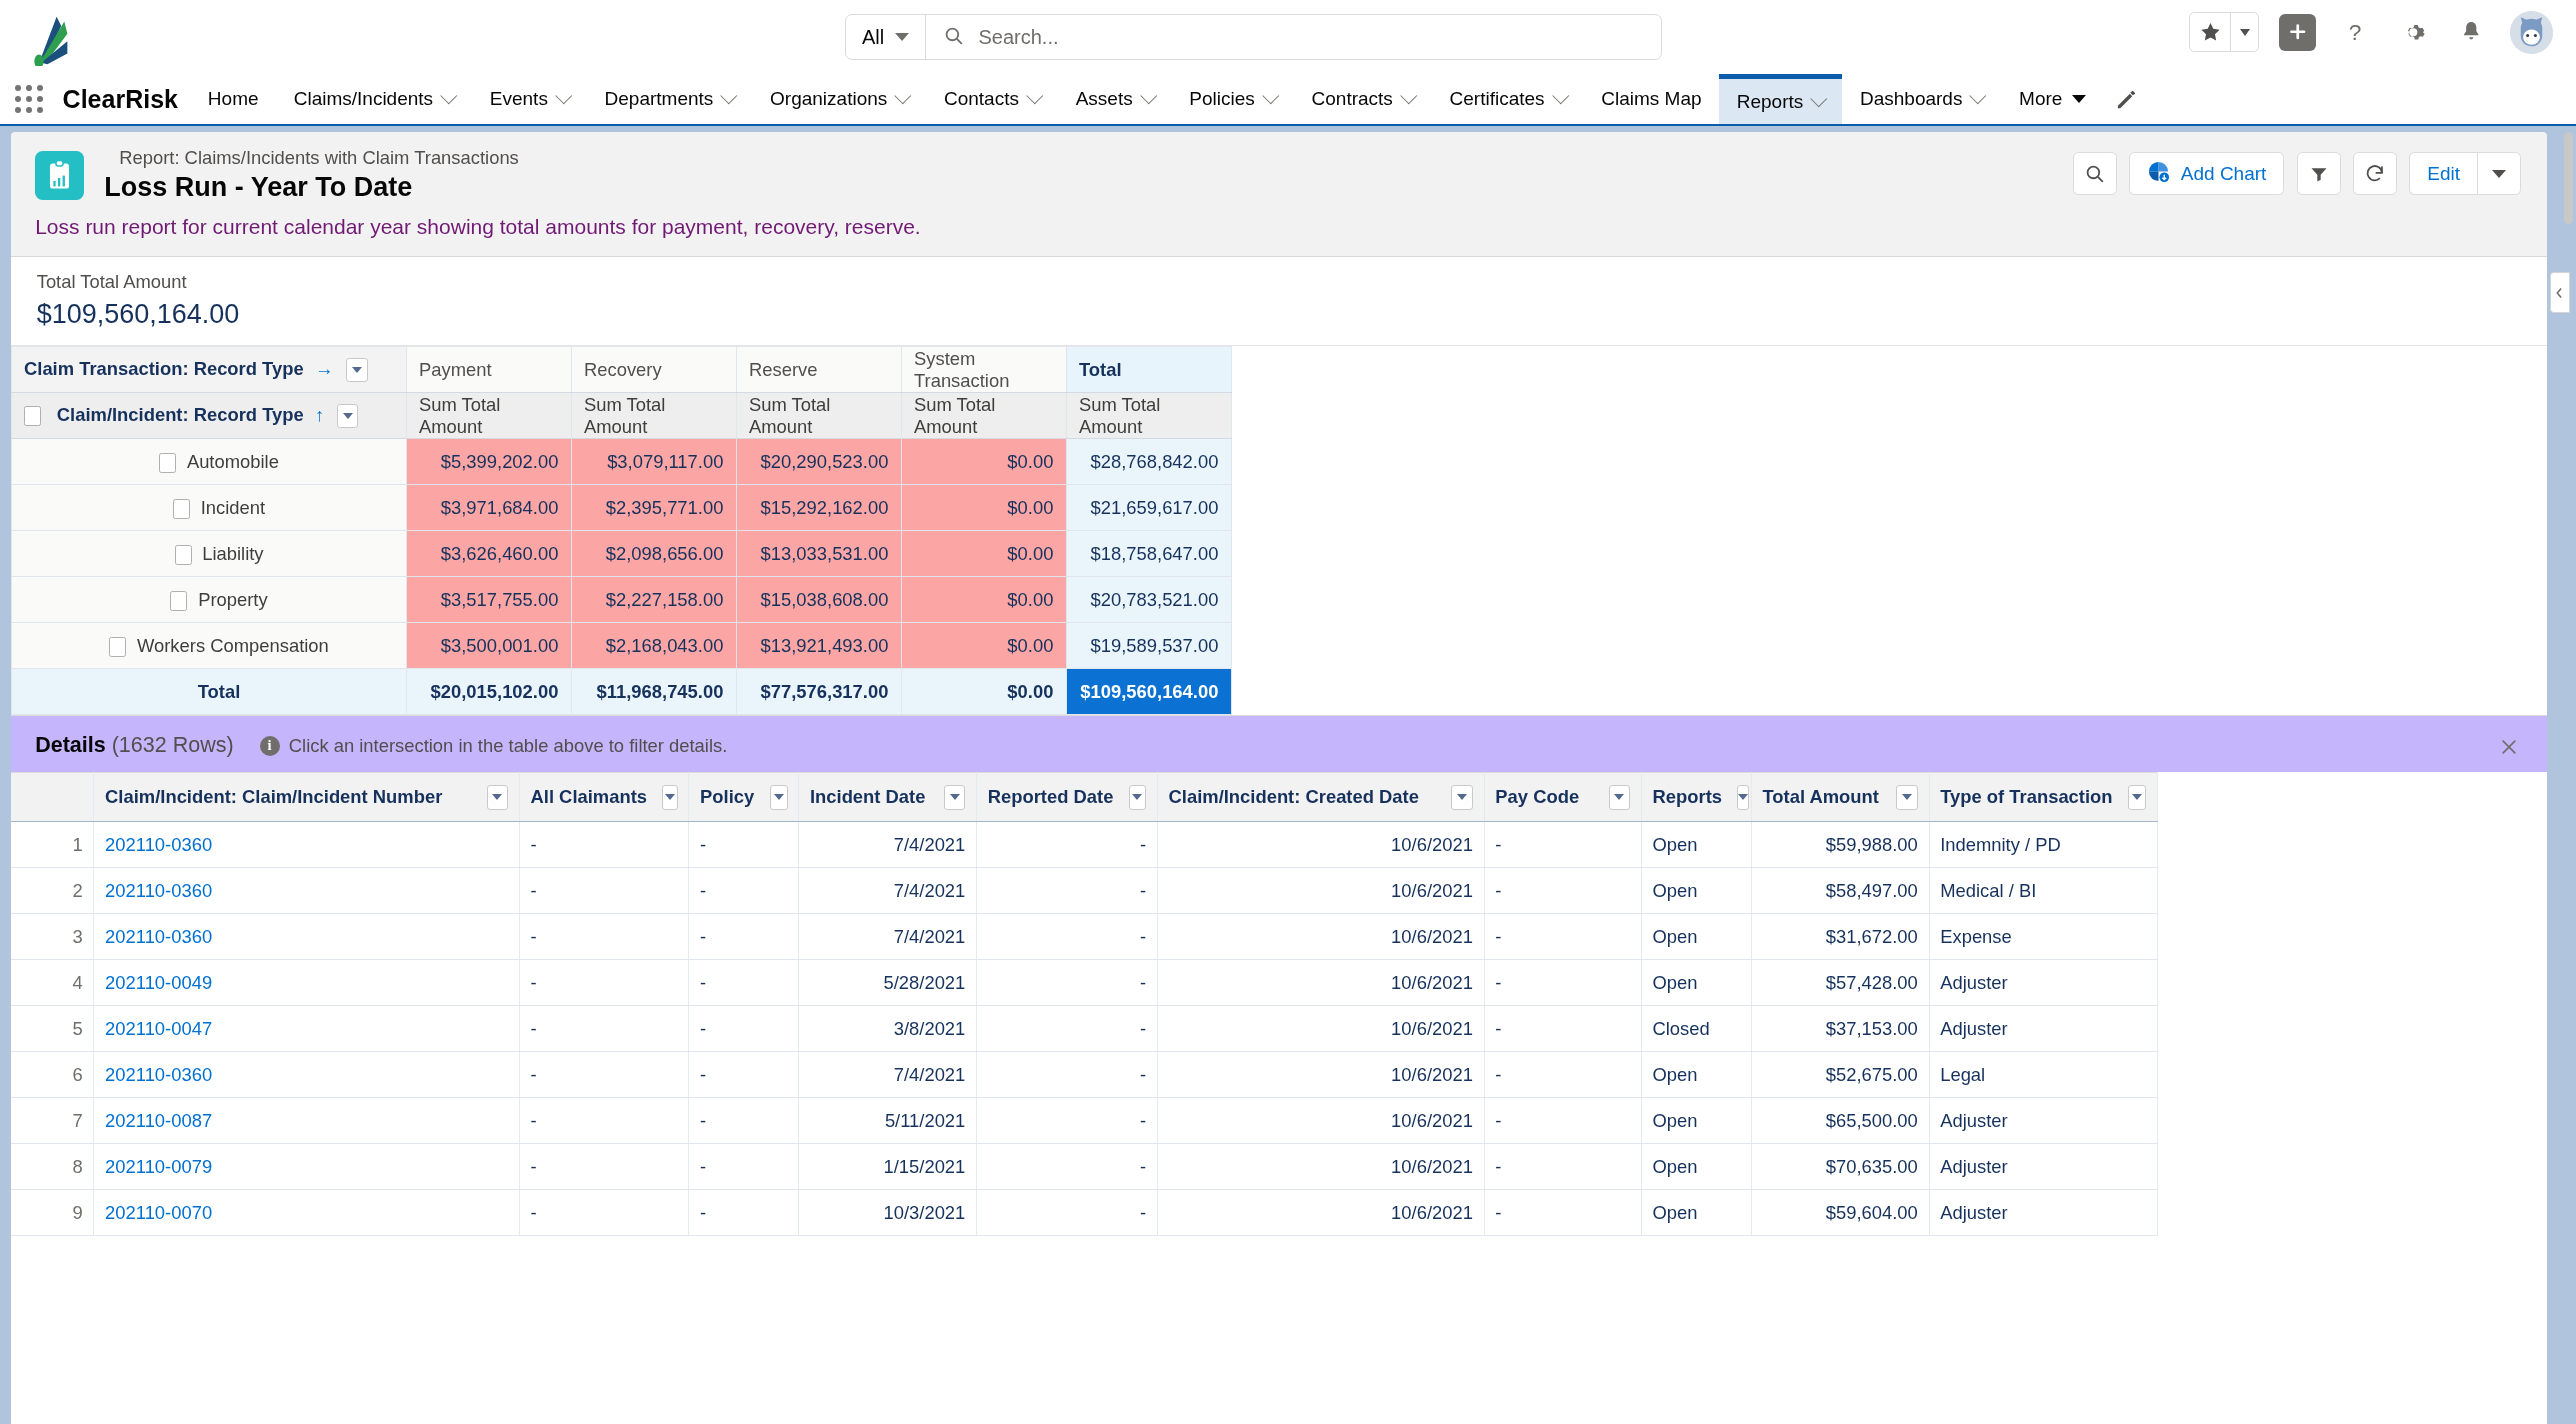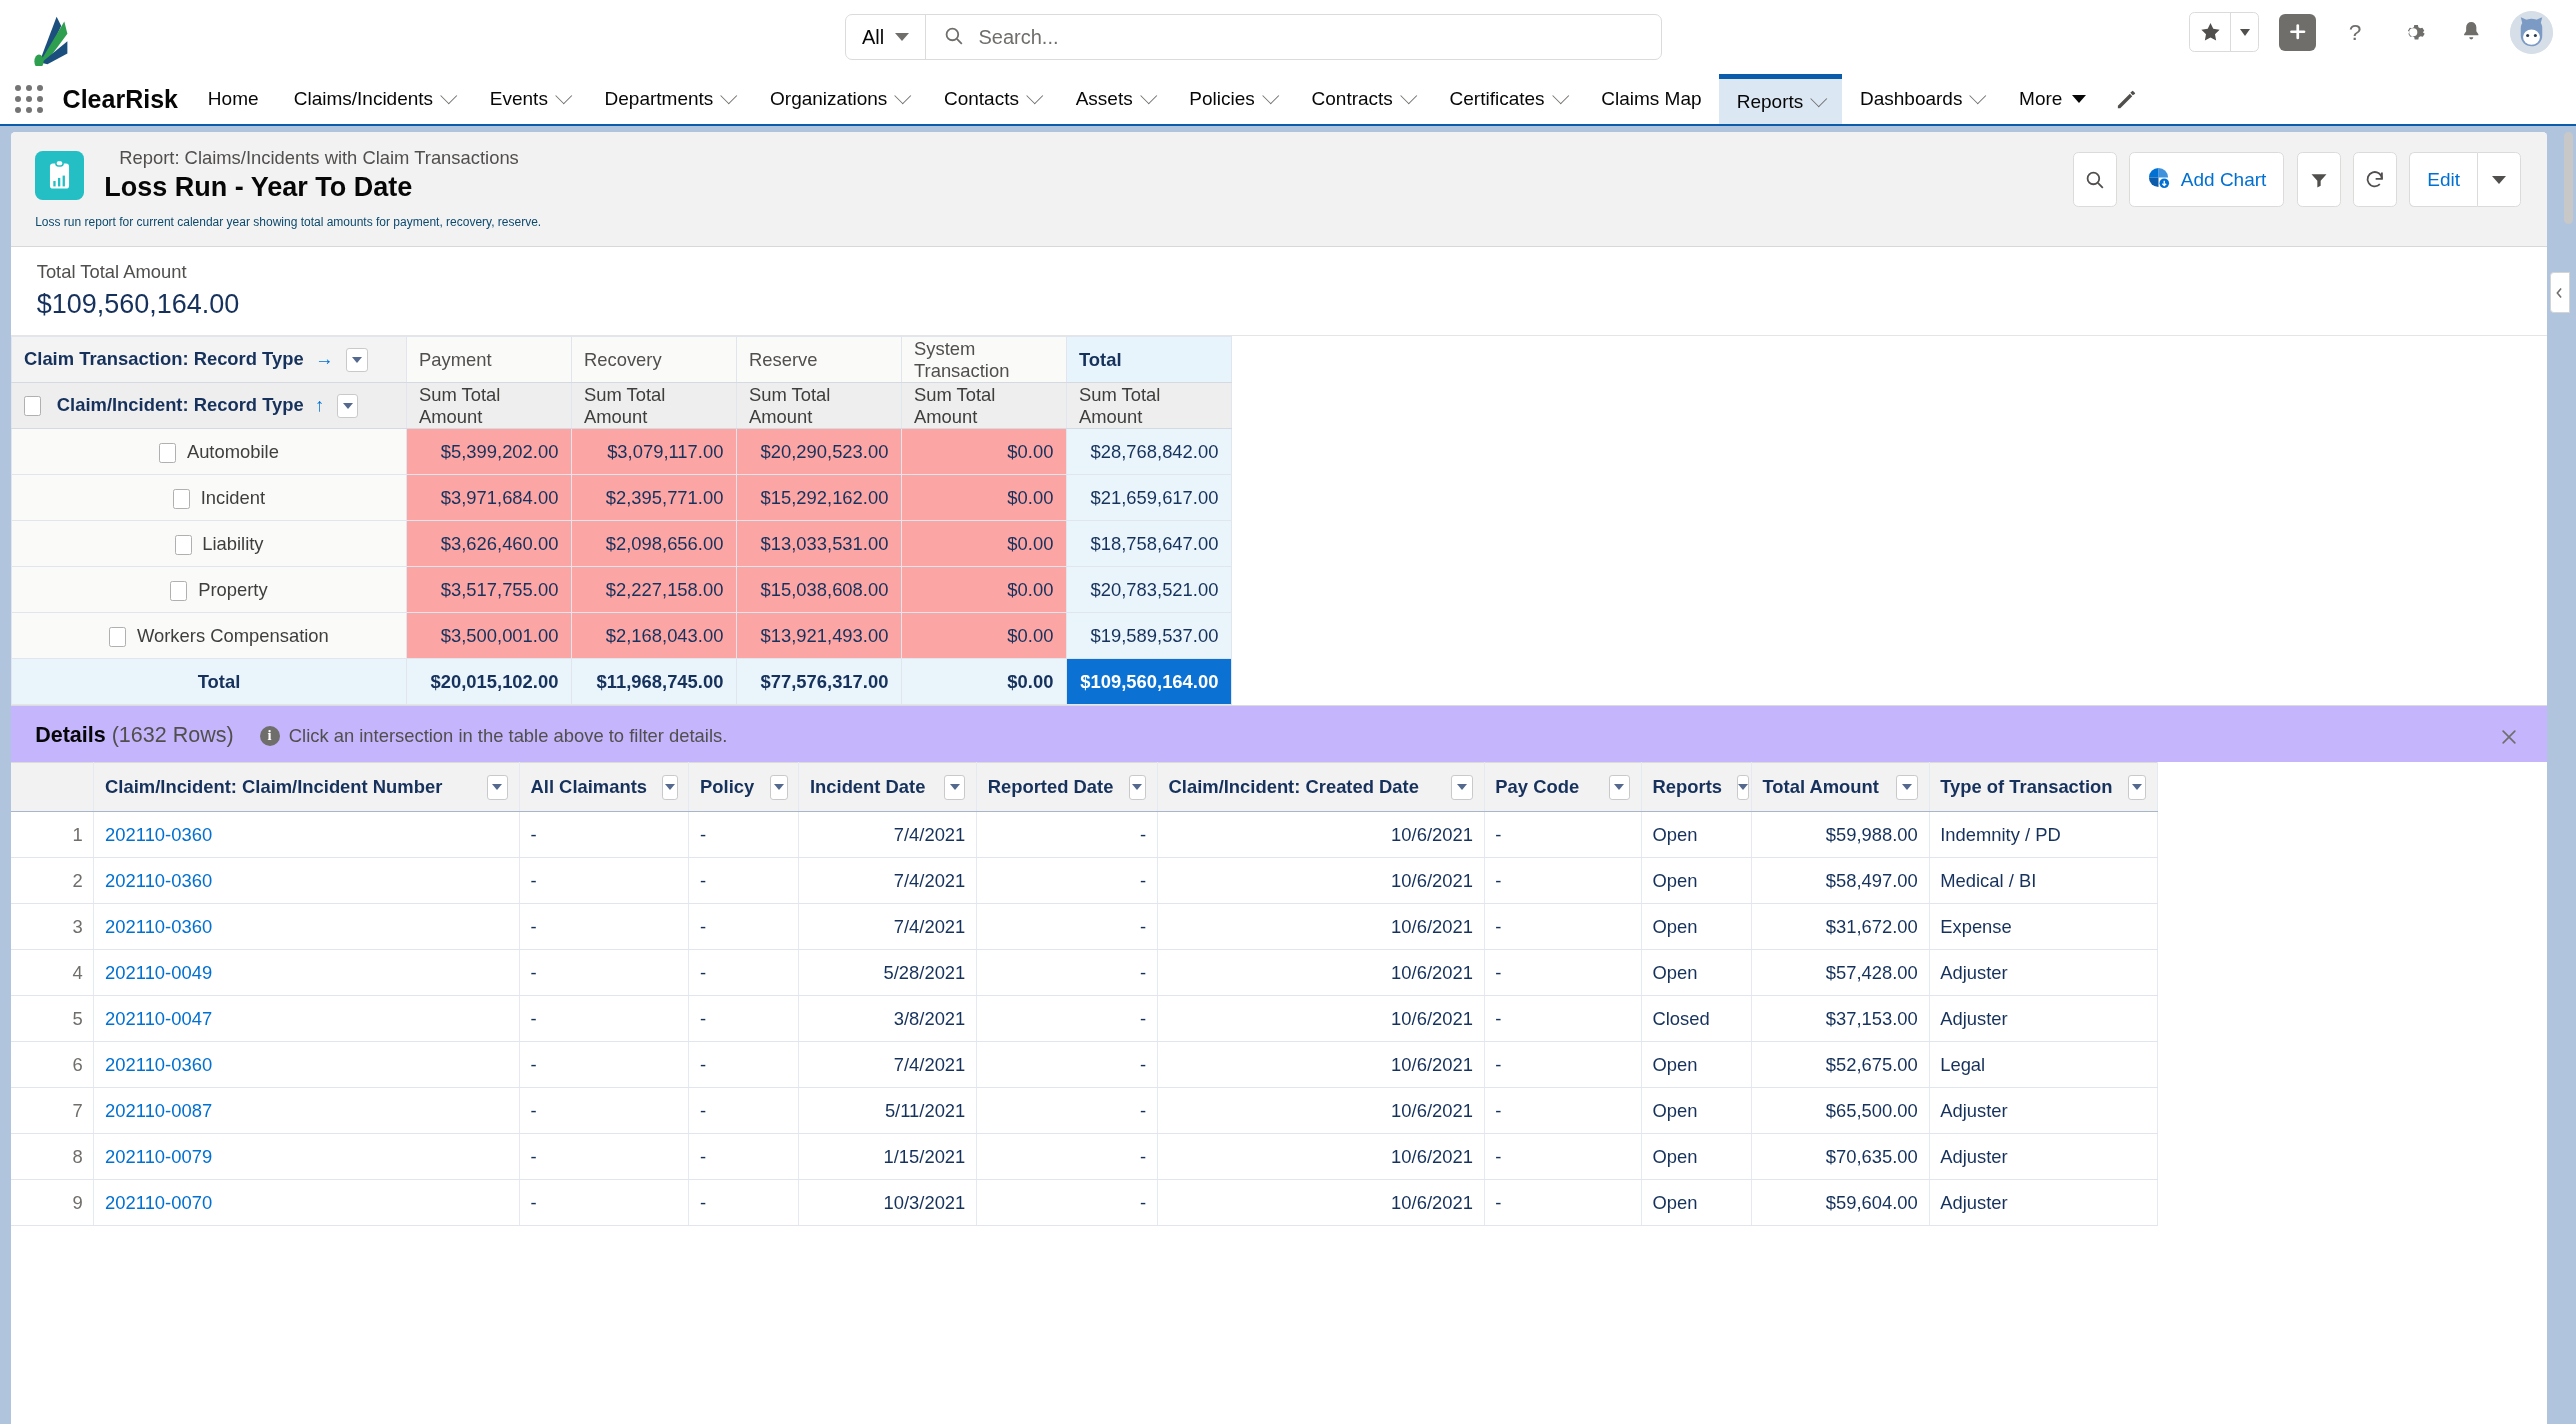--- a/index.html
+++ b/index.html
@@ -202,35 +202,35 @@
   .rh-eyebrow { font-size: 18.4px; color: #514f4d; line-height: 1.25; margin-left: 15px; }
   .rh-title {
     font-size: 27px;
     font-weight: bold;
     color: #080707;
     line-height: 1.25;
     margin-top: 1.5px;
     cursor: pointer;
   }
   .rh-desc {
-    font-size: 12px;
-    color: #0c4a6e;
+    font-size: 21px;
+    color: #701a75;
     padding-left: 24.5px;
     margin-top: 10.7px;
   }
   .rh-actions {
     position: absolute;
     right: 26px;
     top: 20px;
     display: flex;
     align-items: center;
     gap: 12.3px;
   }
   .btn {
-    height: 55px;
+    height: 43px;
     background: #fff;
     border: 0.8px solid #dddbda;
     border-radius: 5.4px;
     display: flex; align-items: center; justify-content: center;
     gap: 10.7px;
     font-size: 19px;
     color: #0070d2;
     cursor: pointer;
     padding: 0 17px;
   }

